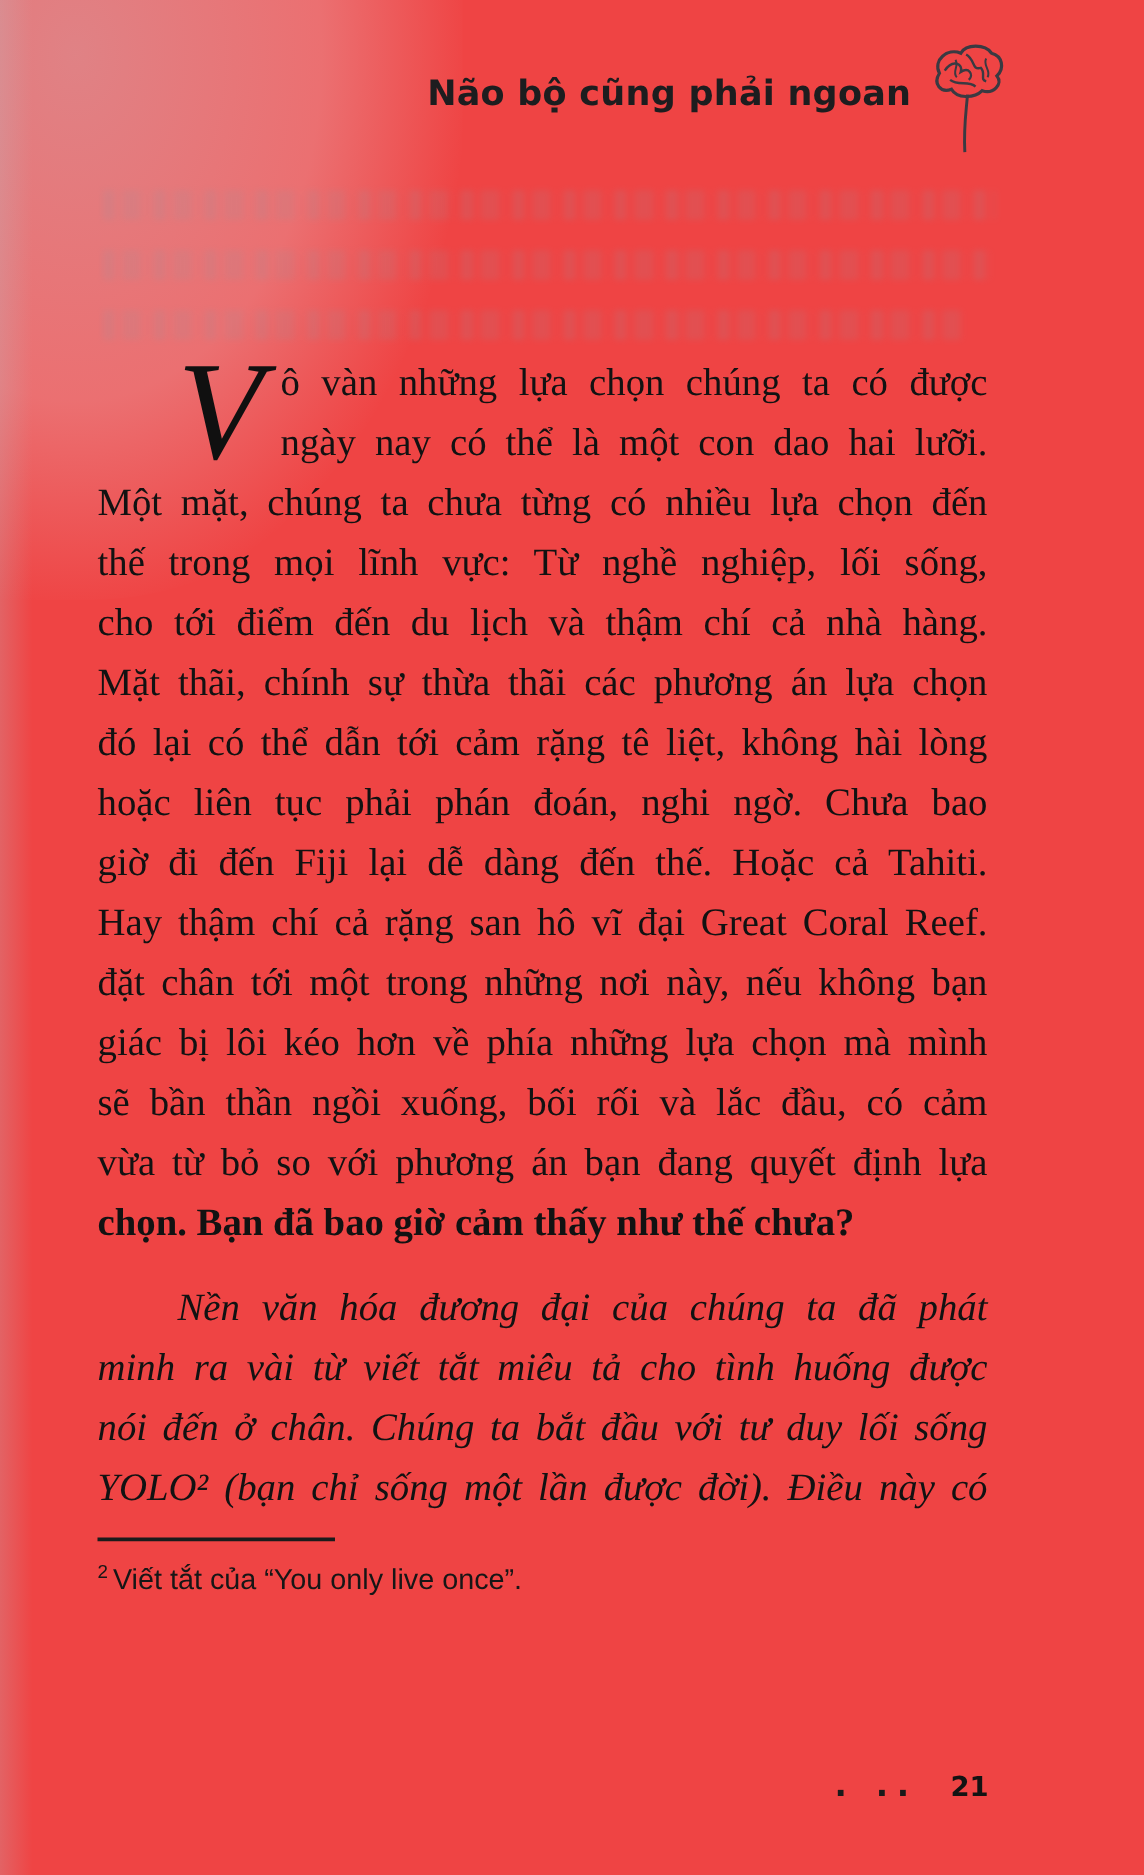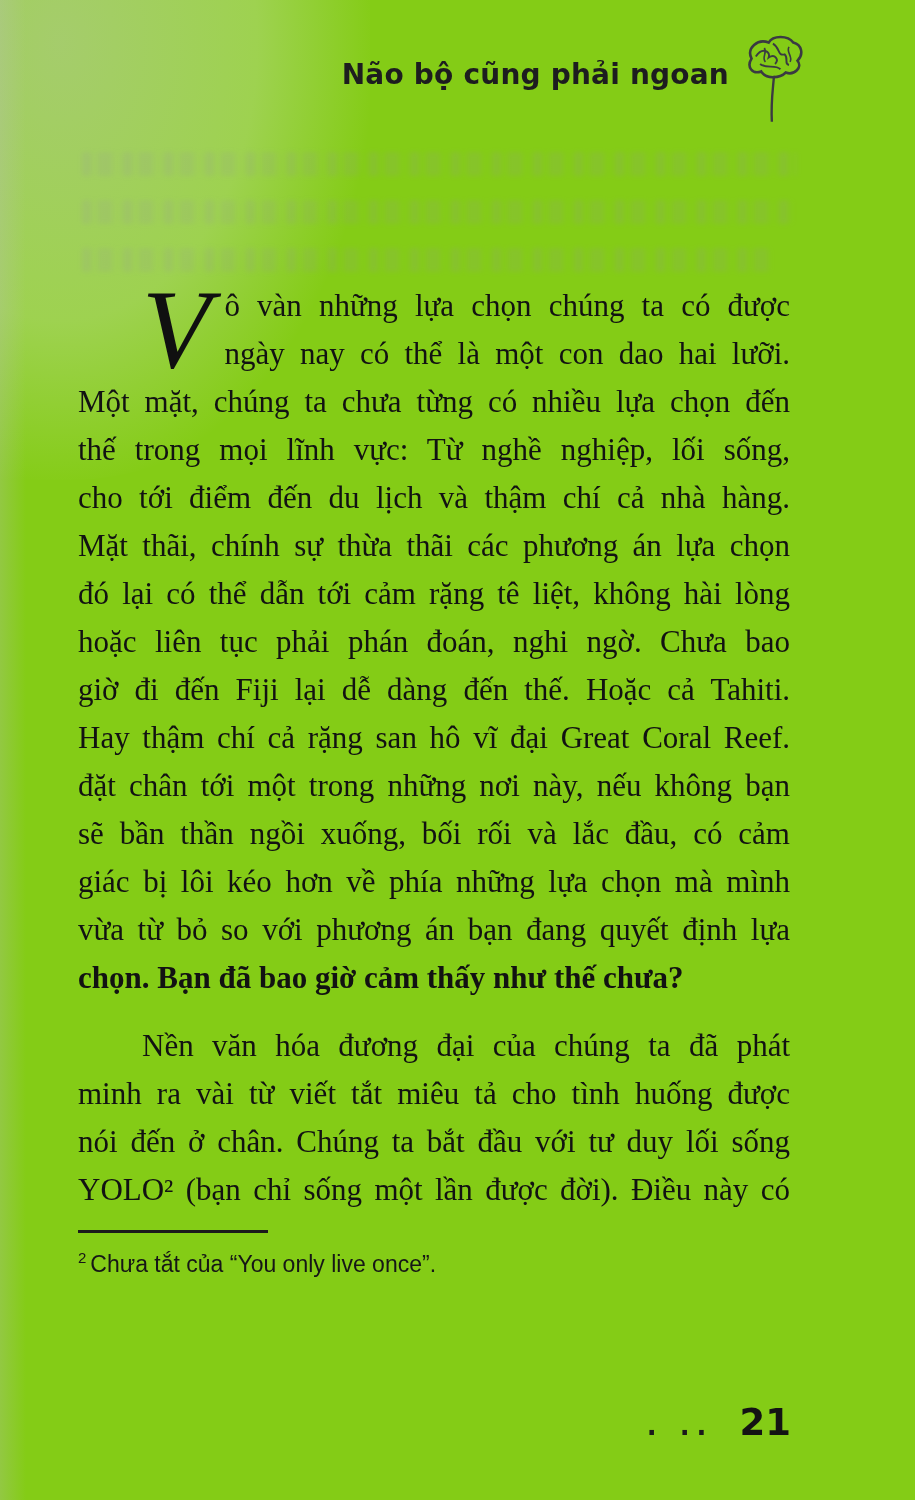--- a/index.html
+++ b/index.html
@@ -4,21 +4,21 @@
 <style>
   html, body { margin: 0; padding: 0; }
   body {
     width: 915px; height: 1500px;
     background: #f4f4f4;
     font-family: "Liberation Serif", serif;
   }
   .page {
     position: relative;
     width: 915px; height: 1500px;
-    background: #84cc16;
+    background: #ef4444;
     overflow: hidden;
     color: #141414;
   }
   
   .page-curl-shadow {
     position: absolute; left: -60px; top: -80px;
     width: 430px; height: 560px;
     background: radial-gradient(ellipse at 28% 22%, rgba(205,205,212,0.45) 0%, rgba(225,225,230,0.28) 45%, rgba(251,251,250,0) 72%);
     border-bottom-right-radius: 70% 60%;
     pointer-events: none;
@@ -77,21 +77,21 @@
     float: left;
     font-style: italic;
     font-family: "Liberation Serif", serif;
     font-size: 112px;
     line-height: 90px;
     height: 94px;
     margin: 2px 14px 0 64px;
     color: #101010;
   }
   .paragraph-1 .tline:last-child { text-align-last: left; font-weight: bold; }
-  .paragraph-2 { margin-top: 20px; }
+  .paragraph-2 { margin-top: 20px; font-style: italic; }
   .paragraph-2 .tline:first-child { text-indent: 64px; }
   
   .footnote-rule {
     width: 190px; height: 3px; background: #1b1b1b;
     margin: 16px 0 10px 0;
   }
   .footnote {
     font-family: "Liberation Sans", "DejaVu Sans", sans-serif;
     font-size: 23px;
     line-height: 30px;
@@ -110,21 +110,21 @@
   .footer-dots {
     font-family: "DejaVu Sans", sans-serif;
     font-weight: 700;
     font-size: 26px;
     letter-spacing: 7px;
     color: #1a1a1a;
   }
   .page-number {
     font-family: "DejaVu Sans", "Liberation Sans", sans-serif;
     font-weight: 700;
-    font-size: 37px;
+    font-size: 22px;
     color: #131313;
     margin-top: 40px;
   }
 </style>
 </head>
 <body>
 
 <div class="page">
 
   <div class="page-curl-shadow"></div>
@@ -160,40 +160,40 @@
           <div class="tline">ngày nay có thể là một con dao hai lưỡi.</div>
           <div class="tline">Một mặt, chúng ta chưa từng có nhiều lựa chọn đến</div>
           <div class="tline">thế trong mọi lĩnh vực: Từ nghề nghiệp, lối sống,</div>
           <div class="tline">cho tới điểm đến du lịch và thậm chí cả nhà hàng.</div>
           <div class="tline">Mặt thãi, chính sự thừa thãi các phương án lựa chọn</div>
           <div class="tline">đó lại có thể dẫn tới cảm rặng tê liệt, không hài lòng</div>
           <div class="tline">hoặc liên tục phải phán đoán, nghi ngờ. Chưa bao</div>
           <div class="tline">giờ đi đến Fiji lại dễ dàng đến thế. Hoặc cả Tahiti.</div>
           <div class="tline">Hay thậm chí cả rặng san hô vĩ đại Great Coral Reef.</div>
           <div class="tline">đặt chân tới một trong những nơi này, nếu không bạn</div>
+          <div class="tline">giác bị lôi kéo hơn về phía những lựa chọn mà mình</div>
           <div class="tline">sẽ bần thần ngồi xuống, bối rối và lắc đầu, có cảm</div>
-          <div class="tline">giác bị lôi kéo hơn về phía những lựa chọn mà mình</div>
           <div class="tline">vừa từ bỏ so với phương án bạn đang quyết định lựa</div>
           <div class="tline">chọn. Bạn đã bao giờ cảm thấy như thế chưa?</div>
         </div>
     </div>
 
     <div class="paragraph-2">
       <div>
           <div class="tline">Nền văn hóa đương đại của chúng ta đã phát</div>
           <div class="tline">minh ra vài từ viết tắt miêu tả cho tình huống được</div>
           <div class="tline">nói đến ở chân. Chúng ta bắt đầu với tư duy lối sống</div>
           <div class="tline">YOLO² (bạn chỉ sống một lần được đời). Điều này có</div>
         </div>
     </div>
 
     <div class="footnote-rule"></div>
 
     <div class="footnote">
-      <span class="fn-marker">2</span><span>Chưa tắt của “You only live once”.</span>
+      <span class="fn-marker">2</span><span>Viết tắt của “You only live once”.</span>
     </div>
 
   </div>
 
   <div class="footer">
     <span class="footer-dots">. ..</span>
     <span class="page-number">21</span>
   </div>
 
 </div>

